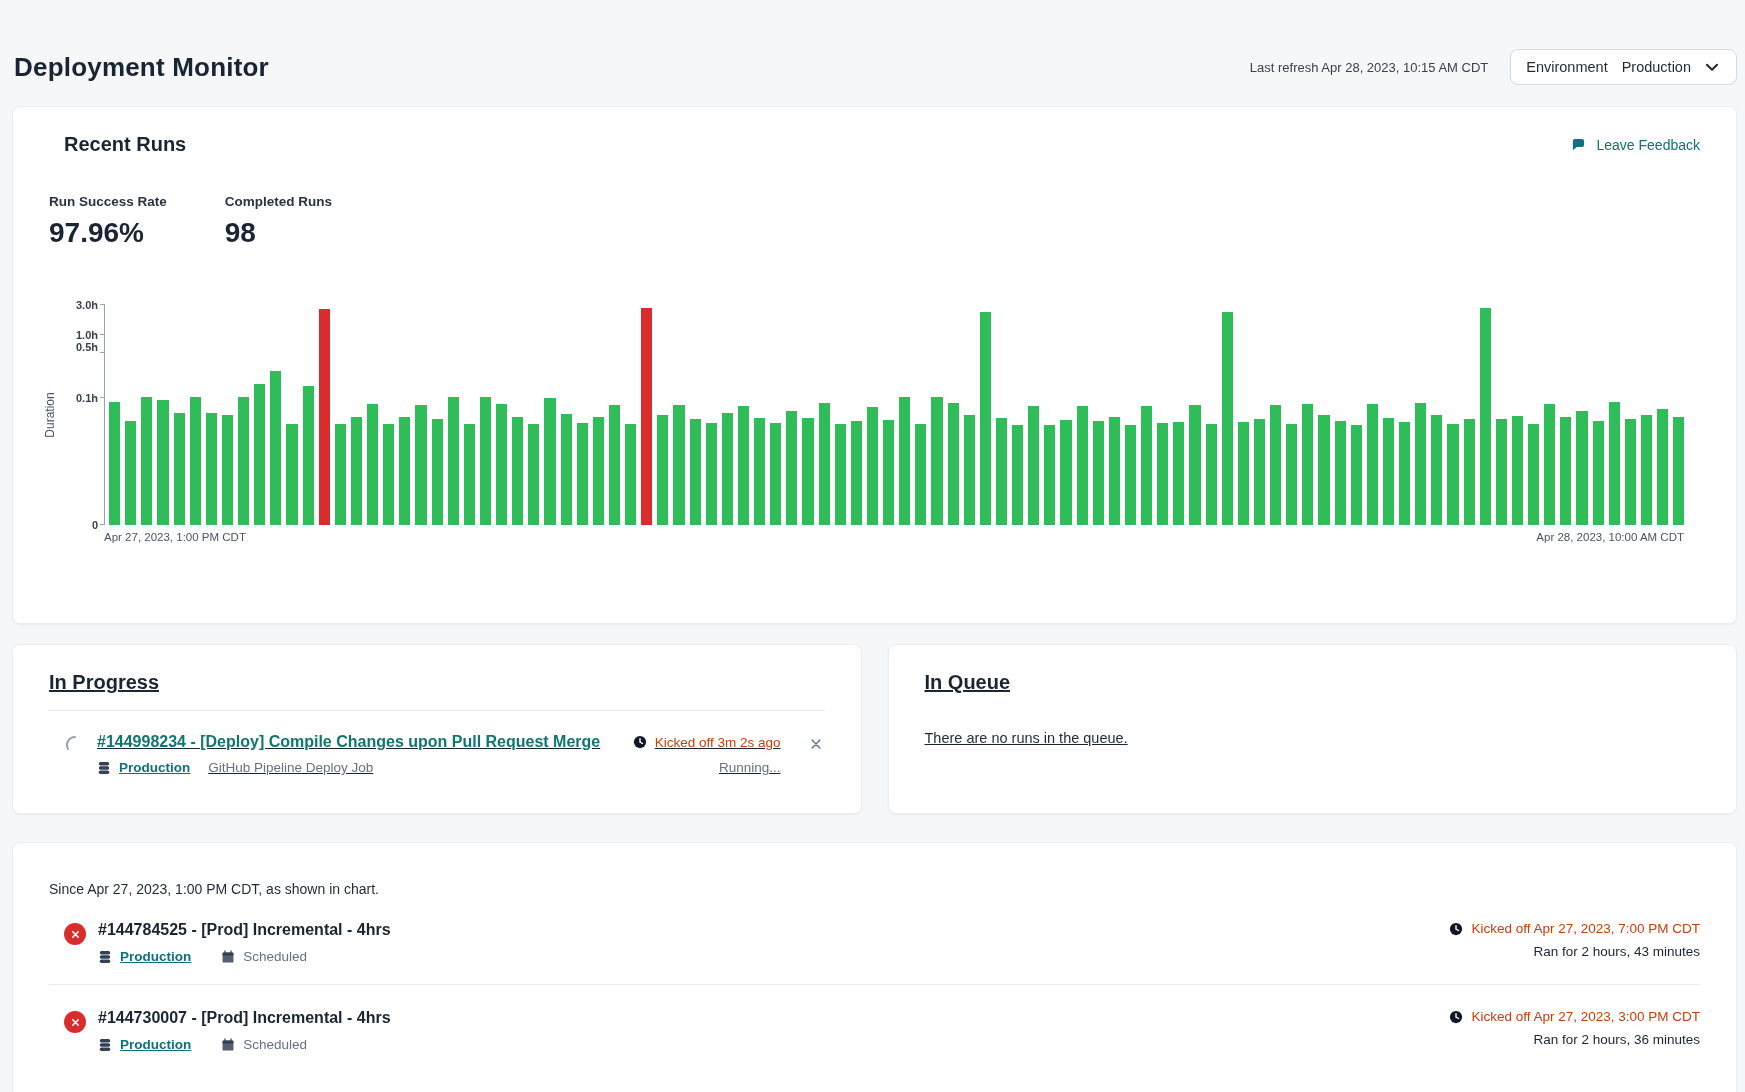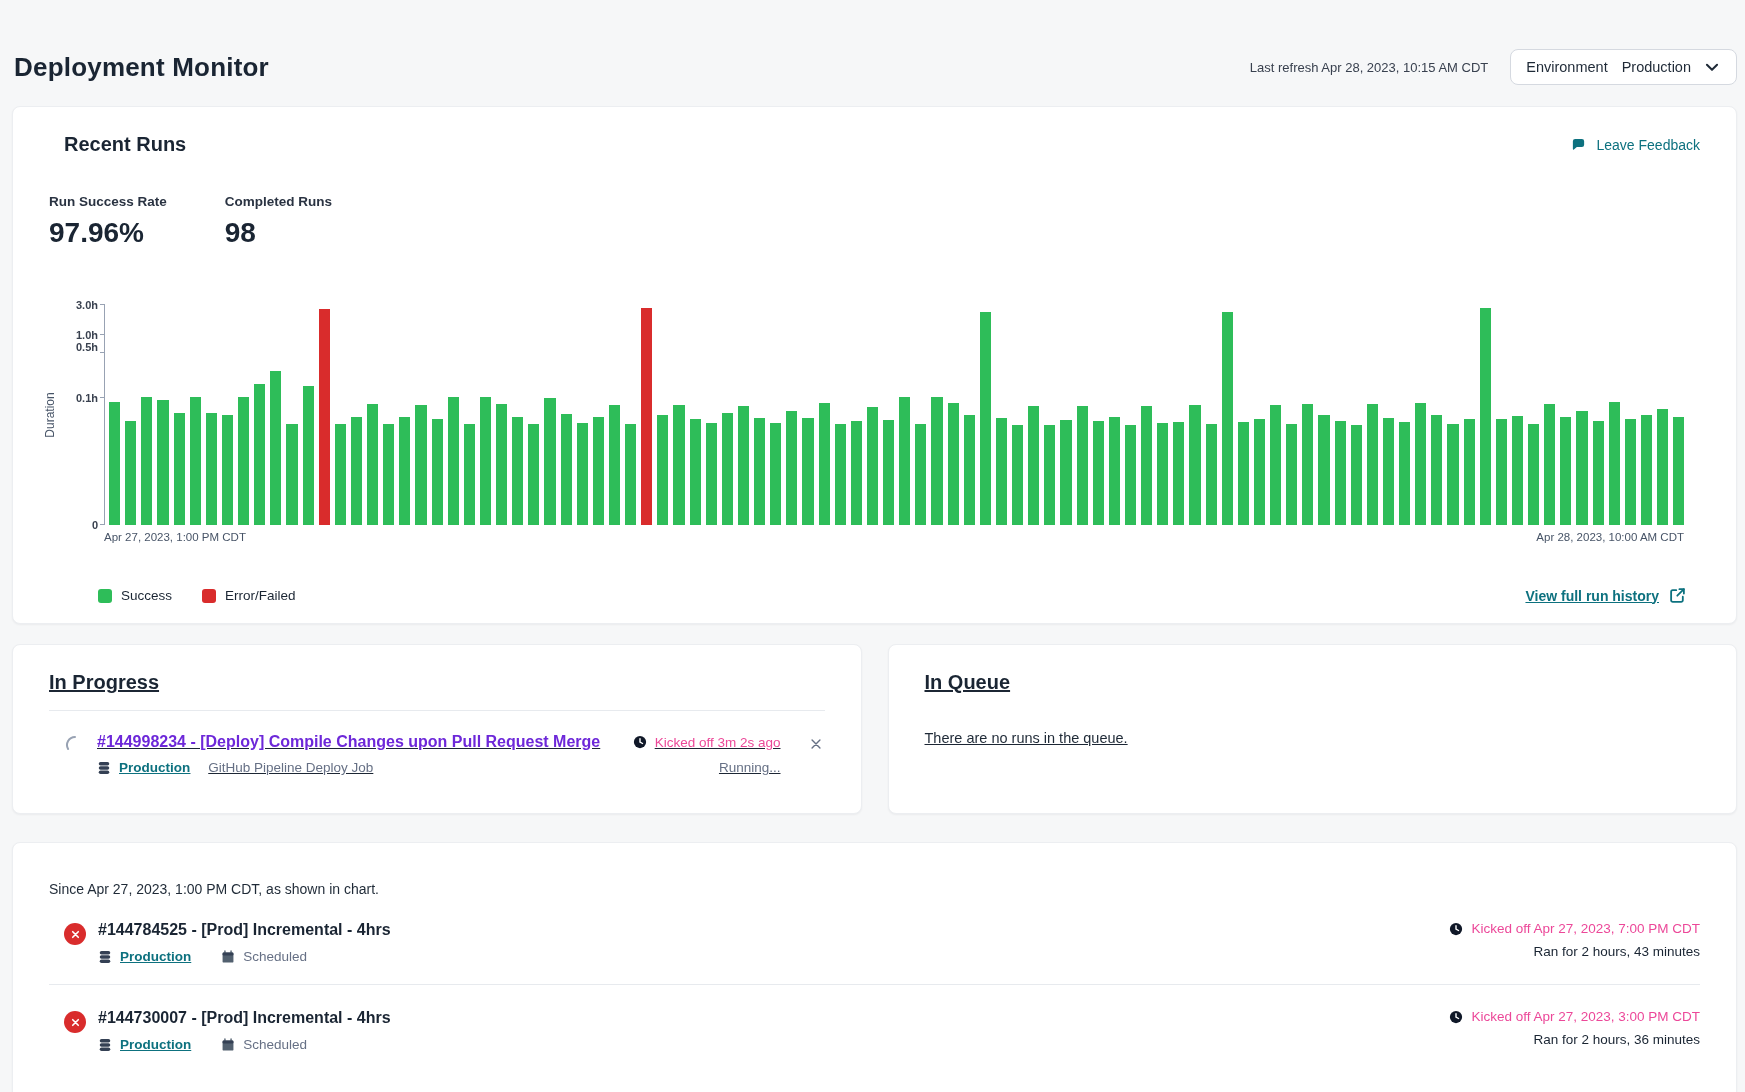--- a/index.html
+++ b/index.html
@@ -52,22 +52,22 @@
   .history-link { display:flex; align-items:center; gap:10px; margin-right:14px; }
   .history-link a { color:#0d717f; font-size:14px; font-weight:600; text-decoration:underline; cursor:pointer; }
   
   .two-col { display:flex; gap:26px; margin:20px 8px 0 12px; }
   .two-col .card { flex:1; padding:26px 36px 30px; height:170px;text-decoration:underline; }
   .divider { height:1px; background:#e7eaee; margin-top:16px; }
   .run-row { display:flex; margin-top:22px; padding-left:16px; align-items:flex-start; }
   .spinner { margin-top:2px; }
   .run-main { flex:1; margin-left:12px; }
   .run-line { display:flex; justify-content:space-between; align-items:center; }
-  .run-title { font-size:16px; font-weight:700; color:#6d28d9; }
-  .kicked { display:flex; align-items:center; gap:8px; font-size:13.5px; color:#ec4899; }
+  .run-title { font-size:16px; font-weight:700; color:#0f766e; }
+  .kicked { display:flex; align-items:center; gap:8px; font-size:13.5px; color:#c2410c; }
   .run-line2 { display:flex; justify-content:space-between; align-items:center; margin-top:9px; }
   .line2-left { display:flex; align-items:center; gap:8px; }
   .teal-link { color:#0d717f; font-size:13.5px; font-weight:600; text-decoration:underline; cursor:pointer; }
   .job-text { font-size:13.5px; color:#667085; margin-left:10px; }
   .running-text { font-size:13.5px; color:#667085; }
   .close-btn { background:none; border:none; padding:2px; margin-left:26px; margin-top:2px; cursor:pointer; }
   .queue-empty { font-size:14.5px; color:#1f2a37; margin-top:36px; }
   
   #failed-card { margin:28px 8px 14px 12px; padding:26px 36px 30px; height:260px; }
   .failed-sub { font-size:14px; color:#1f2a37; margin-top:12px; }
@@ -241,42 +241,20 @@
         <div class="ytick-label" style="bottom: 190.08px;">1.0h</div>
         <div class="ytick-mark" style="bottom: 220px;"></div>
         <div class="ytick-label" style="bottom: 220px;">3.0h</div>
       </div>
     <div class="x-labels">
       <span>Apr 27, 2023, 1:00 PM CDT</span>
       <span>Apr 28, 2023, 10:00 AM CDT</span>
     </div>
   </div>
 
-  <div class="legend-row">
-    <div class="legend">
-      <div class="legend-item">
-        <span class="swatch" style="background: rgb(46, 189, 89);"></span>
-        <span>Success</span>
-      </div>
-      <div class="legend-item">
-        <span class="swatch" style="background: rgb(217, 44, 44);"></span>
-        <span>Error/Failed</span>
-      </div>
-    </div>
-    <div class="history-link">
-      <a>View full run history</a>
-      <span>
-        <svg width="17" height="17" viewBox="0 0 16 16" fill="none" stroke="#0d717f" stroke-width="1.7" stroke-linecap="round" stroke-linejoin="round">
-            <path d="M13 9.2v3.3A1.5 1.5 0 0 1 11.5 14h-8A1.5 1.5 0 0 1 2 12.5v-8A1.5 1.5 0 0 1 3.5 3h3.3"></path>
-            <path d="M9.8 2H14v4.2"></path>
-            <path d="M14 2 7.8 8.2"></path>
-          </svg>
-      </span>
-    </div>
-  </div>
 </div>
 
 <div class="two-col">
   <div class="card">
     <h2 class="card-title">In Progress</h2>
     <div class="divider"></div>
     <div class="run-row">
       <span class="spinner">
         <svg width="20" height="20" viewBox="0 0 20 20">
             <path d="M10 2a8 8 0 0 0-6.9 12" stroke="#98a2b3" stroke-width="2" fill="none" stroke-linecap="round"></path>

